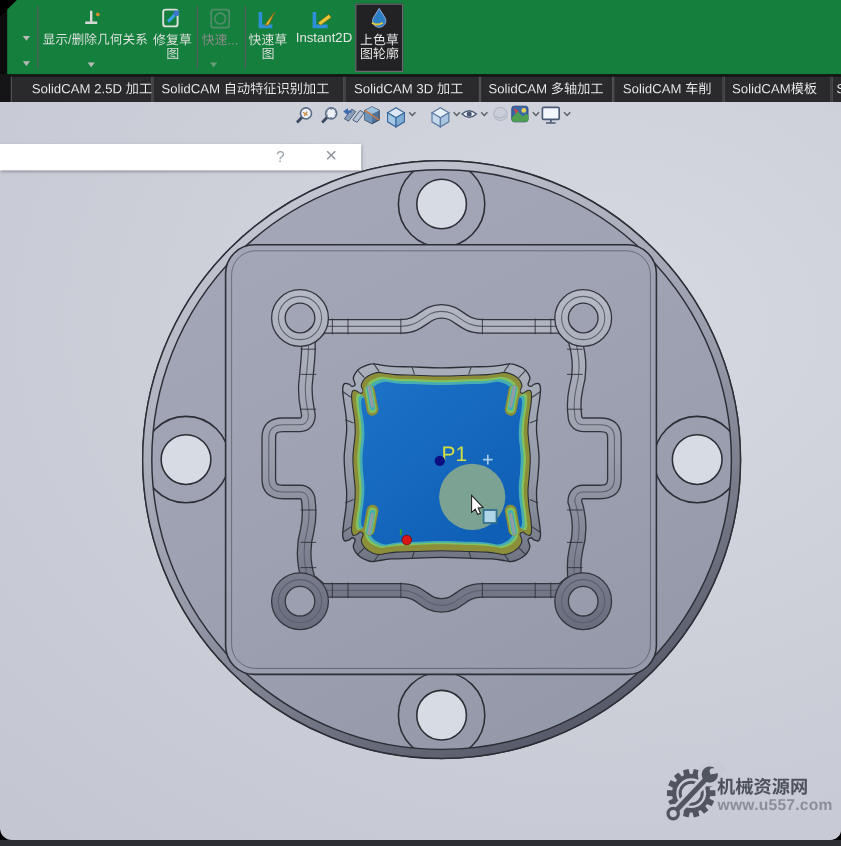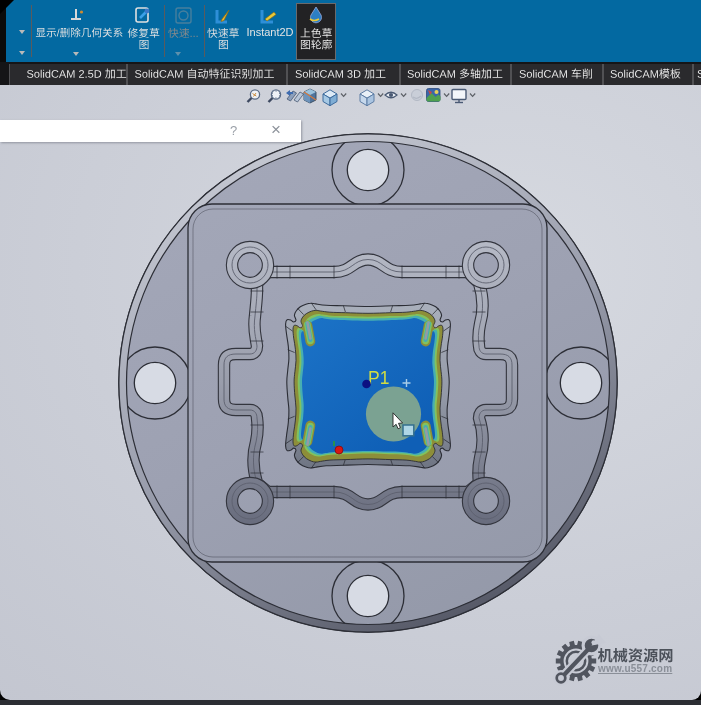--- a/index.html
+++ b/index.html
@@ -1,34 +1,34 @@
 <!DOCTYPE html>
 <html><head>
 <meta charset="utf-8">
 <style>
 * { margin:0; padding:0; box-sizing:border-box; }
 html,body { width:701px; height:705px; overflow:hidden; background:#000; }
 body { font-family:"Liberation Sans", sans-serif; position:relative; }
-#toolbar { position:absolute; left:0; top:0; width:701px; height:62px; background:#0369a1; }
+#toolbar { position:absolute; left:0; top:0; width:701px; height:62px; background:#15803d; }
 #toolbar .corner { position:absolute; left:0; top:0; width:0; height:0; border-left:14px solid #000; border-bottom:14px solid transparent; }
 #toolbar .lstrip { position:absolute; left:0; top:0; width:6px; height:62px; background:#0b0b0b; }
 .vsep { position:absolute; top:5px; height:52px; width:1px; background:#5b5b5d; }
 .tbtxt { position:absolute; color:#e4e4e4; font-size:11px; line-height:11.5px; text-align:center; white-space:nowrap; }
 .dd { position:absolute; width:0; height:0; border-left:3.5px solid transparent; border-right:3.5px solid transparent; border-top:4px solid #b9b9b9; }
 #activebtn { position:absolute; left:296px; top:3px; width:40px; height:57px; background:#222224; border:1px solid #6a6a6c; }
 #tabs { position:absolute; left:0; top:62px; width:701px; height:23px; background:#151517; }
 .tab { position:absolute; top:2px; height:21px; background:#2a2a2d; color:#eeeeee; font-size:11px; line-height:21px; text-align:center; border-left:1px solid #515154; border-right:1px solid #515154; white-space:nowrap; overflow:hidden; }
 #viewport { position:absolute; left:0; top:85px; width:701px; height:615px; border-radius:0 0 9px 10px; background:radial-gradient(ellipse 950px 750px at 72% 30%, #d6d9e0 0%, #cbced7 45%, #c3c6d0 80%, #c0c3cd 100%); }
 #whitepanel { position:absolute; left:0; top:120px; width:301px; height:22px; background:#ffffff; box-shadow:1px 1px 2px rgba(100,104,115,0.55); }
 #whitepanel .q { position:absolute; left:230px; top:3px; color:#9aa0a8; font-size:13px; }
 #whitepanel .x { position:absolute; left:271px; top:0px; color:#8d939b; font-size:17px; }
 #bottombar { position:absolute; left:0; top:700px; width:701px; height:5px; background:#2c2e33; }
 #modelsvg { position:absolute; left:0; top:0; }
 #wm { position:absolute; left:548px; top:630px; }
-.wmtxt2 { position:absolute; left:598px; top:663px; font-size:10px; font-weight:bold; color:#8a8f98; letter-spacing:0.2px;text-decoration:underline; }
+.wmtxt2 { position:absolute; left:598px; top:663px; font-size:13px; font-weight:bold; color:#8a8f98; letter-spacing:0.2px; }
 </style>
 </head>
 <body>
 <div id="viewport"></div>
 
 <svg id="modelsvg" width="701" height="705" viewBox="0 0 701 705">
 <defs>
   <linearGradient id="rimGrad" x1="255" y1="150" x2="480" y2="615" gradientUnits="userSpaceOnUse">
     <stop offset="0" stop-color="#c4c7d1"></stop>
         <stop offset="0.52" stop-color="#989cab"></stop>

